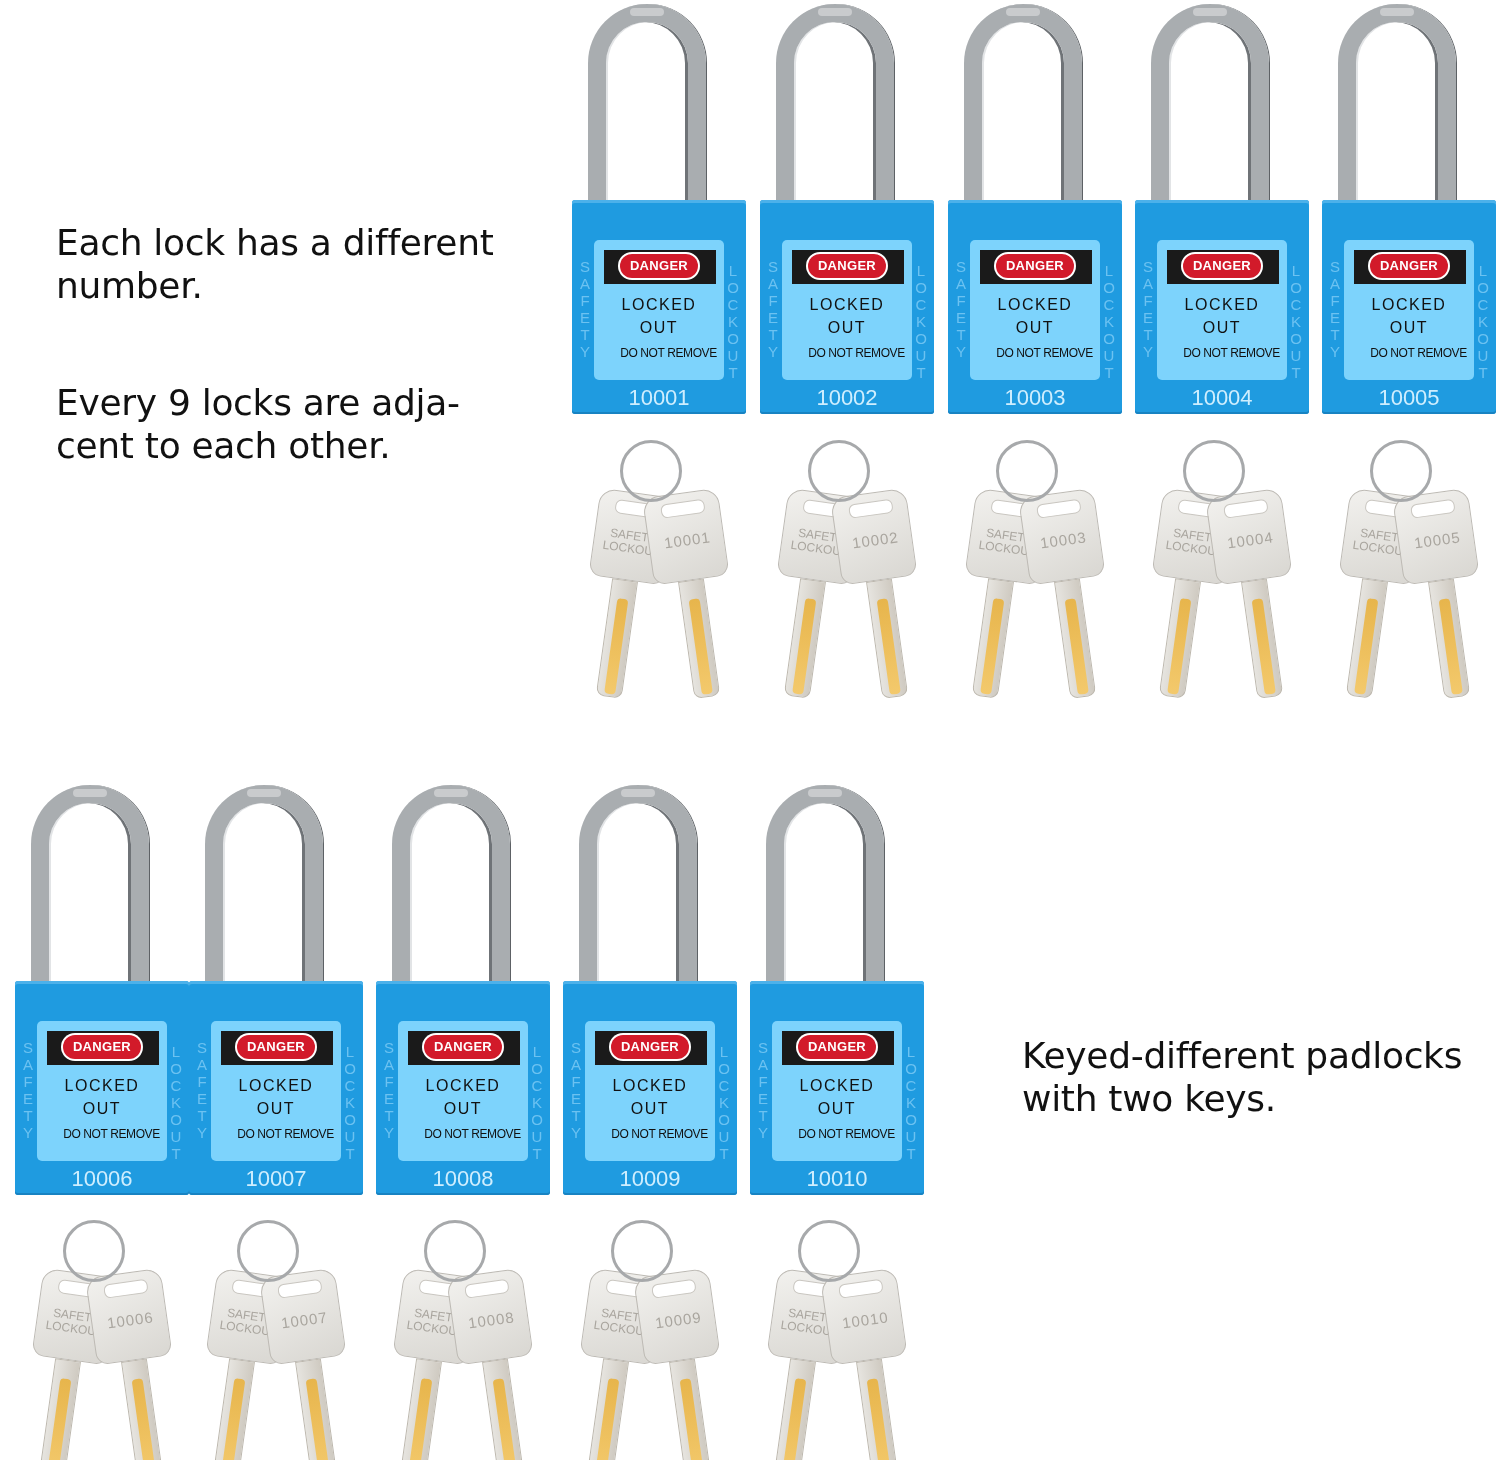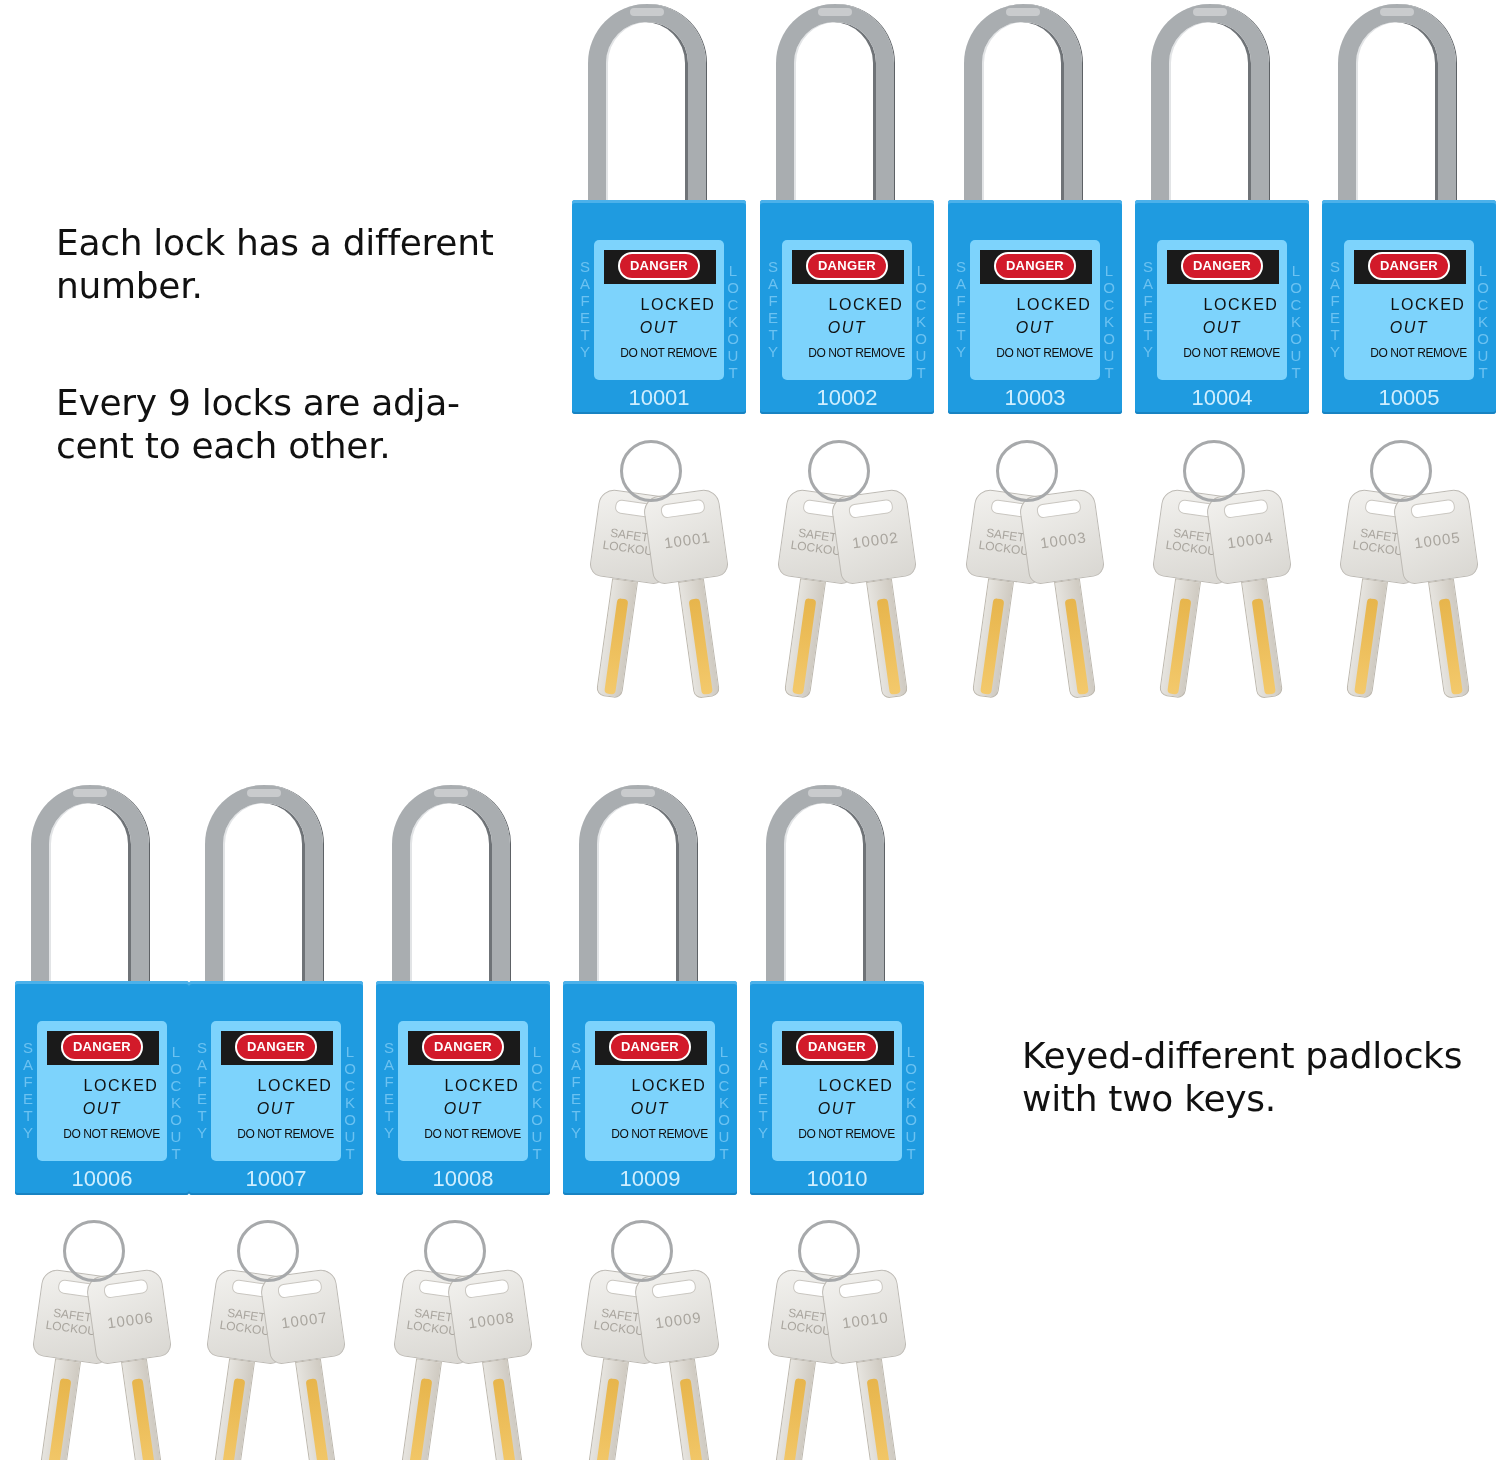--- a/index.html
+++ b/index.html
@@ -19,22 +19,22 @@
   .body{position:absolute;left:0;top:196px;width:174px;height:214px;background:#1f9be0;border-radius:3px;
     box-shadow: inset 0 3px 0 #4cb1ea, inset 0 -2px 0 #1883c2;}
   .side{position:absolute;top:58px;width:14px;color:#6cc2f1;font-size:15px;line-height:17px;text-align:center;}
   .side.l{left:6px;}
   .side.r{right:6px;top:62px;}
   .label{position:absolute;left:22px;top:40px;width:130px;height:140px;background:#7dd3fc;border-radius:5px;}
   .danger-bar{position:absolute;left:10px;top:10px;width:112px;height:34px;background:#1a1a1a;}
   .danger-pill{position:absolute;left:16px;top:4px;width:78px;height:24px;border-radius:12px;background:#d21a2a;
     box-shadow:0 0 0 2px #fff;color:#fff;font-weight:bold;font-size:13px;line-height:24px;text-align:center;letter-spacing:0.3px;}
   .lk{position:absolute;left:0;width:130px;text-align:center;color:#111;font-size:16px;letter-spacing:1.5px;}
-  .lk.a{top:56px;margin-left:19px;}
-  .lk.b{top:79px;font-style:italic;}
+  .lk.a{top:56px;}
+  .lk.b{top:79px;}
   .dnr{position:absolute;left:0;top:106px;width:149px;text-align:center;color:#111;font-size:12px;letter-spacing:-0.4px;}
   .num{position:absolute;left:0;top:186px;width:174px;text-align:center;color:#cfeefe;font-size:22px;line-height:24px;}
 
   .keys{position:absolute;width:160px;height:245px;}
   .ring{position:absolute;left:40px;top:0;width:62px;height:62px;border-radius:50%;border:3px solid #a7a9ab;box-sizing:border-box;}
   .key{position:absolute;top:52px;width:76px;}
   .key .head{width:76px;height:88px;background:linear-gradient(160deg,#f2f1ee,#d9d7d2);border:1px solid #bdbab4;border-radius:16px 16px 12px 12px;
     position:relative;box-sizing:border-box;}
   .key .head::before{content:"";position:absolute;left:16px;top:8px;width:42px;height:12px;border-radius:6px;background:#fff;border:1px solid #c9c6c0;}
   .key .blade{position:relative;margin-left:24px;width:26px;height:118px;background:linear-gradient(90deg,#e6e4df,#cfcac1);border:1px solid #bdb8ae;box-sizing:border-box;border-radius:0 0 8px 8px;}

